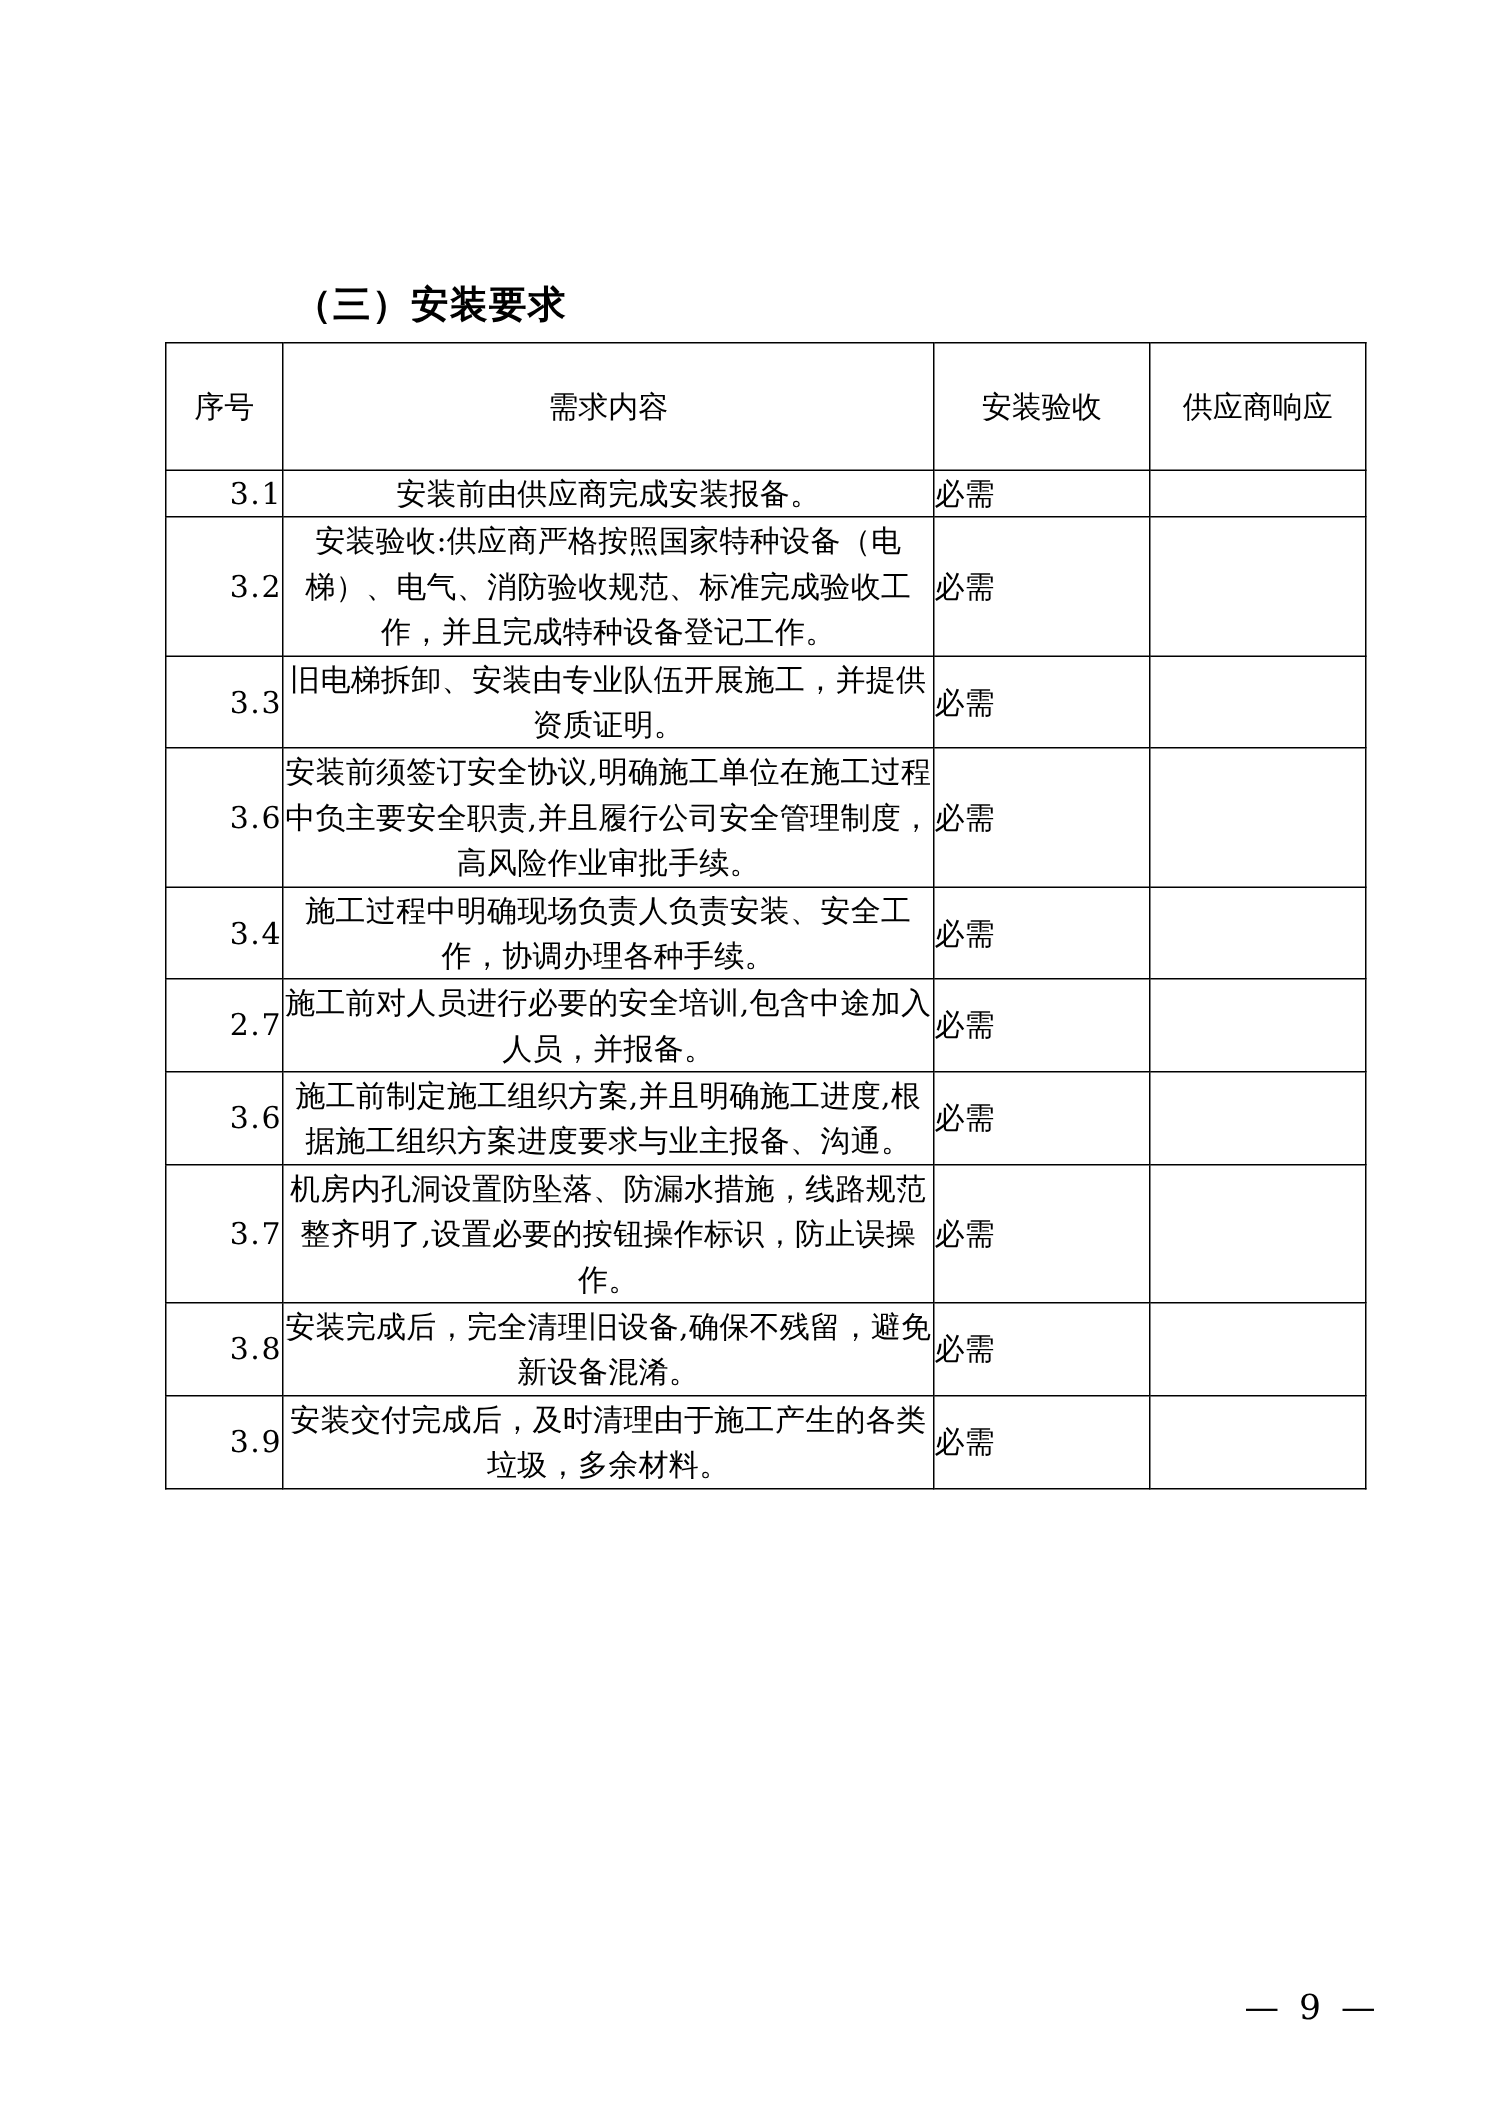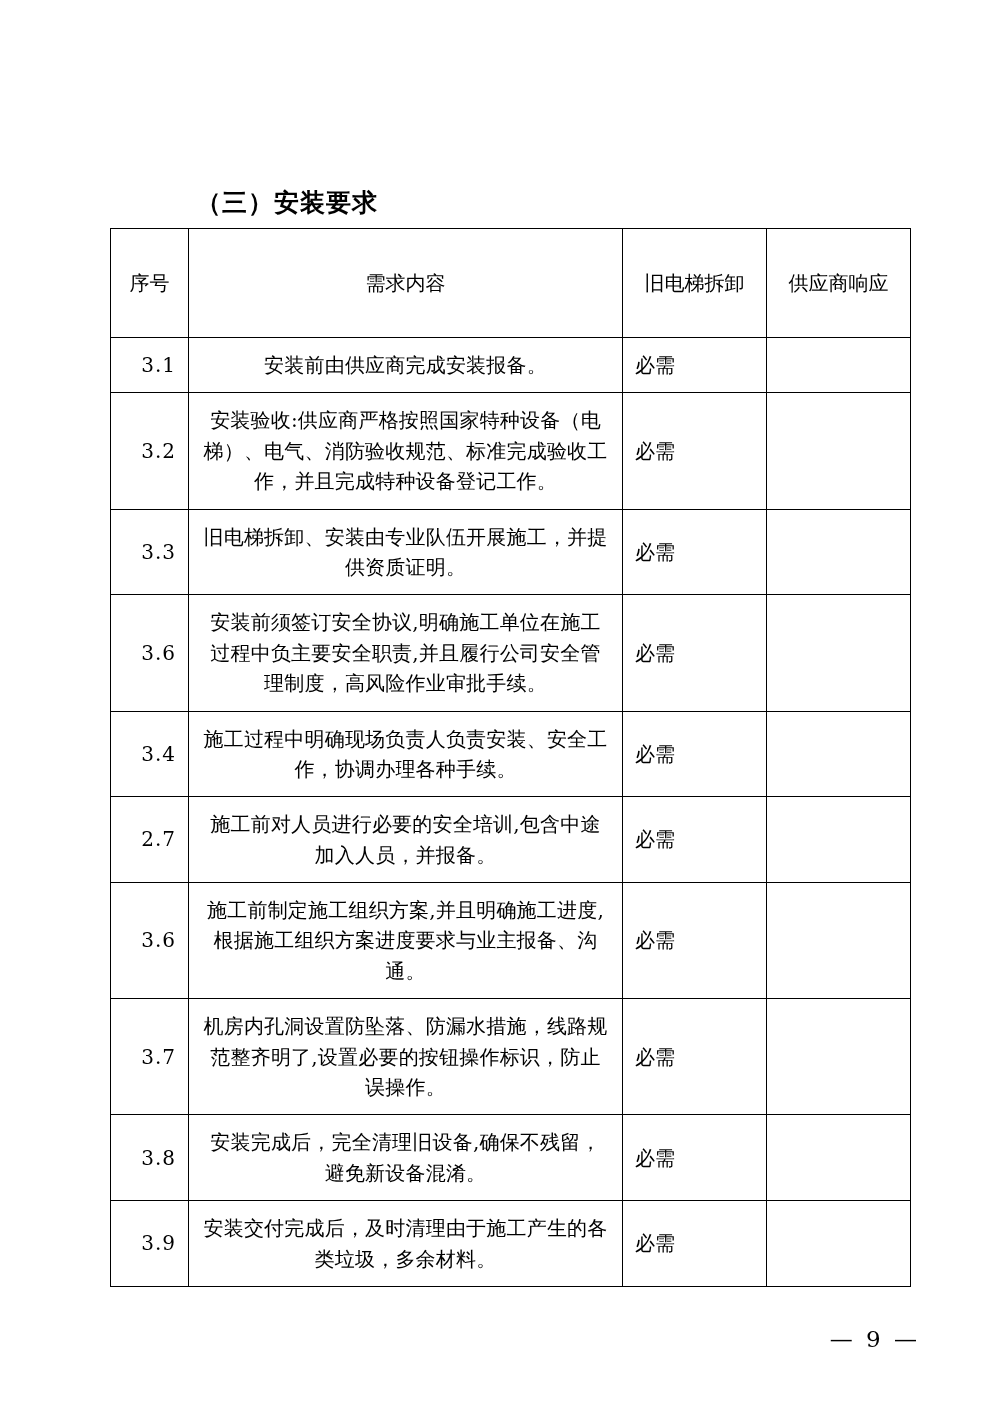--- a/index.html
+++ b/index.html
@@ -35,21 +35,21 @@
   table.req-table {
     position: absolute;
     left: 110px;
     top: 228px;
     width: 800px;
     border-collapse: collapse;
     table-layout: fixed;
   }
   table.req-table td, table.req-table th {
     border: 1px solid #000000;
-    padding: 12px;
+    padding: 0;
     vertical-align: middle;
     font-weight: normal;
     font-size: 20px;
     line-height: 1.52;
   }
   col.c-no    { width: 78px; }
   col.c-desc  { width: 434px; }
   col.c-need  { width: 144px; }
   col.c-resp  { width: 144px; }
 
@@ -95,21 +95,21 @@
     <colgroup>
       <col class="c-no">
       <col class="c-desc">
       <col class="c-need">
       <col class="c-resp">
     </colgroup>
     <thead>
       <tr>
         <td>序号</td>
         <td>需求内容</td>
-        <td>旧电梯拆卸</td>
+        <td>安装验收</td>
         <td>供应商响应</td>
       </tr>
     </thead>
     <tbody>
       <tr>
         <td class="cell-no">3.1</td>
         <td class="cell-desc">安装前由供应商完成安装报备。</td>
         <td class="cell-need">必需</td>
         <td class="cell-resp"></td>
       </tr>

